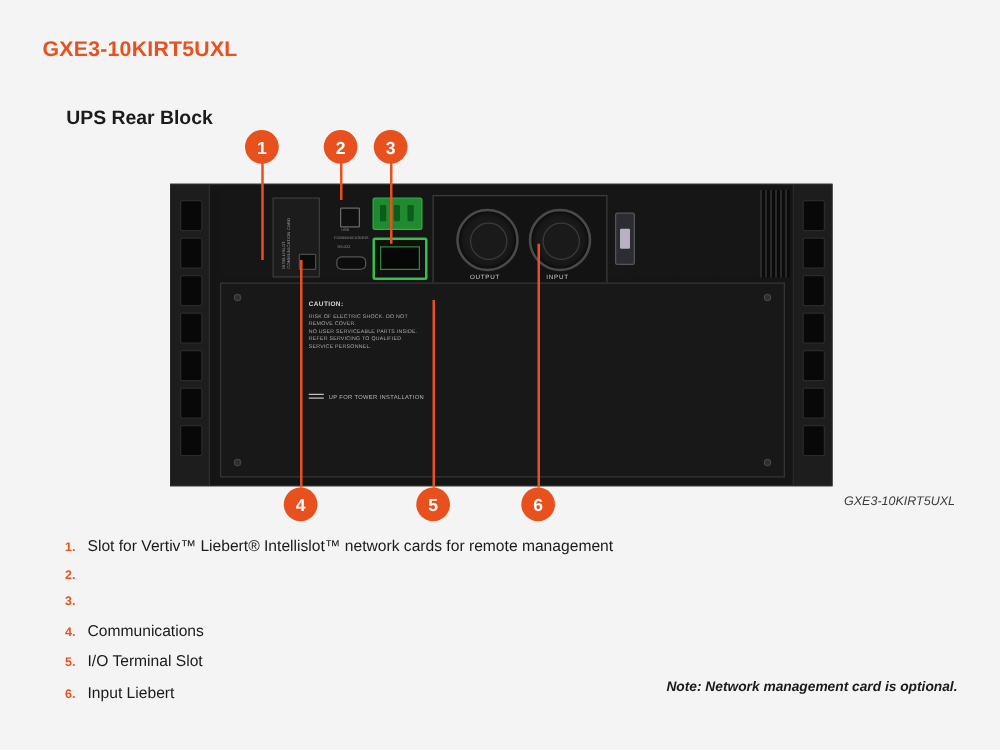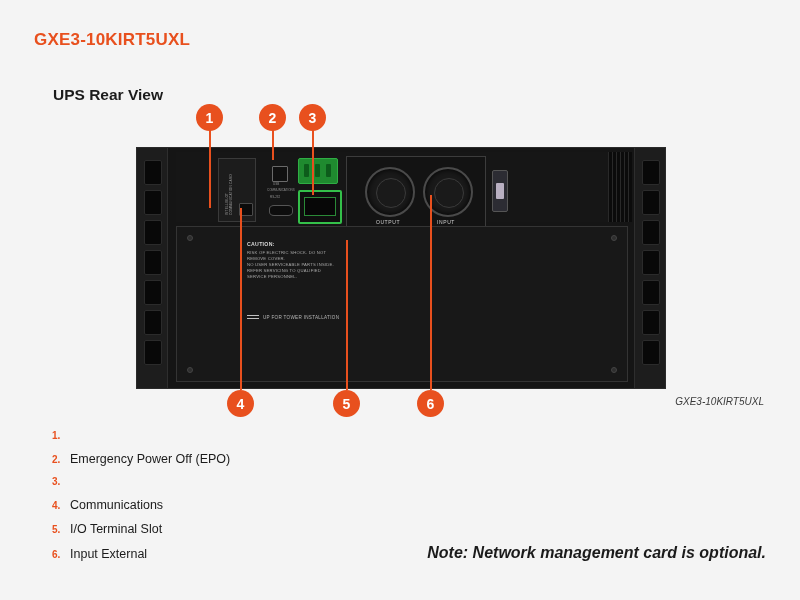--- a/index.html
+++ b/index.html
@@ -381,34 +381,34 @@
     color: #e8501e;
   }
   .legend-text {
     font-size: 12.5px;
     color: #1b1b1b;
   }
   .footnote {
     position: absolute;
     right: 34px;
     top: 544px;
-    font-size: 16px;
+    font-size: 11px;
     font-style: italic;
     font-weight: bold;
     color: #1b1b1b;
     margin-left: 44px;
   }
 </style>
 </head>
 <body>
 
 <div class="page">
 
   <div class="model-title">GXE3-10KIRT5UXL</div>
-  <div class="view-title">UPS Rear View</div>
+  <div class="view-title">UPS Rear Block</div>
 
   <div class="leader" style="left:209px; top:130px; height:78px;"></div>
   <div class="leader" style="left:272px; top:130px; height:30px;"></div>
   <div class="leader" style="left:312px; top:130px; height:65px;"></div>
 
   <div class="leader" style="left:240px; top:208px; height:182px;"></div>
   <div class="leader" style="left:346px; top:240px; height:150px;"></div>
   <div class="leader" style="left:430px; top:195px; height:195px;"></div>
 
   <div class="callout" style="left:196px; top:104px;">
@@ -515,36 +515,36 @@
         </div>
       </div>
     </div>
   </div>
 
   <div class="chassis-caption">GXE3-10KIRT5UXL</div>
 
   <div class="legend">
     <div class="legend-row">
       <div class="legend-num">1.</div>
+      <div class="legend-text">Slot for Vertiv™ Liebert® Intellislot™ network cards for remote management</div>
     </div>
     <div class="legend-row">
       <div class="legend-num">2.</div>
-      <div class="legend-text">Emergency Power Off (EPO)</div>
     </div>
     <div class="legend-row">
       <div class="legend-num">3.</div>
     </div>
     <div class="legend-row">
       <div class="legend-num">4.</div>
       <div class="legend-text">Communications</div>
     </div>
     <div class="legend-row">
       <div class="legend-num">5.</div>
       <div class="legend-text">I/O Terminal Slot</div>
     </div>
     <div class="legend-row">
       <div class="legend-num">6.</div>
-      <div class="legend-text">Input External</div>
+      <div class="legend-text">Input Liebert</div>
     </div>
   </div>
 
   <div class="footnote">Note: Network management card is optional.</div>
 </div>
 
 </body></html>

